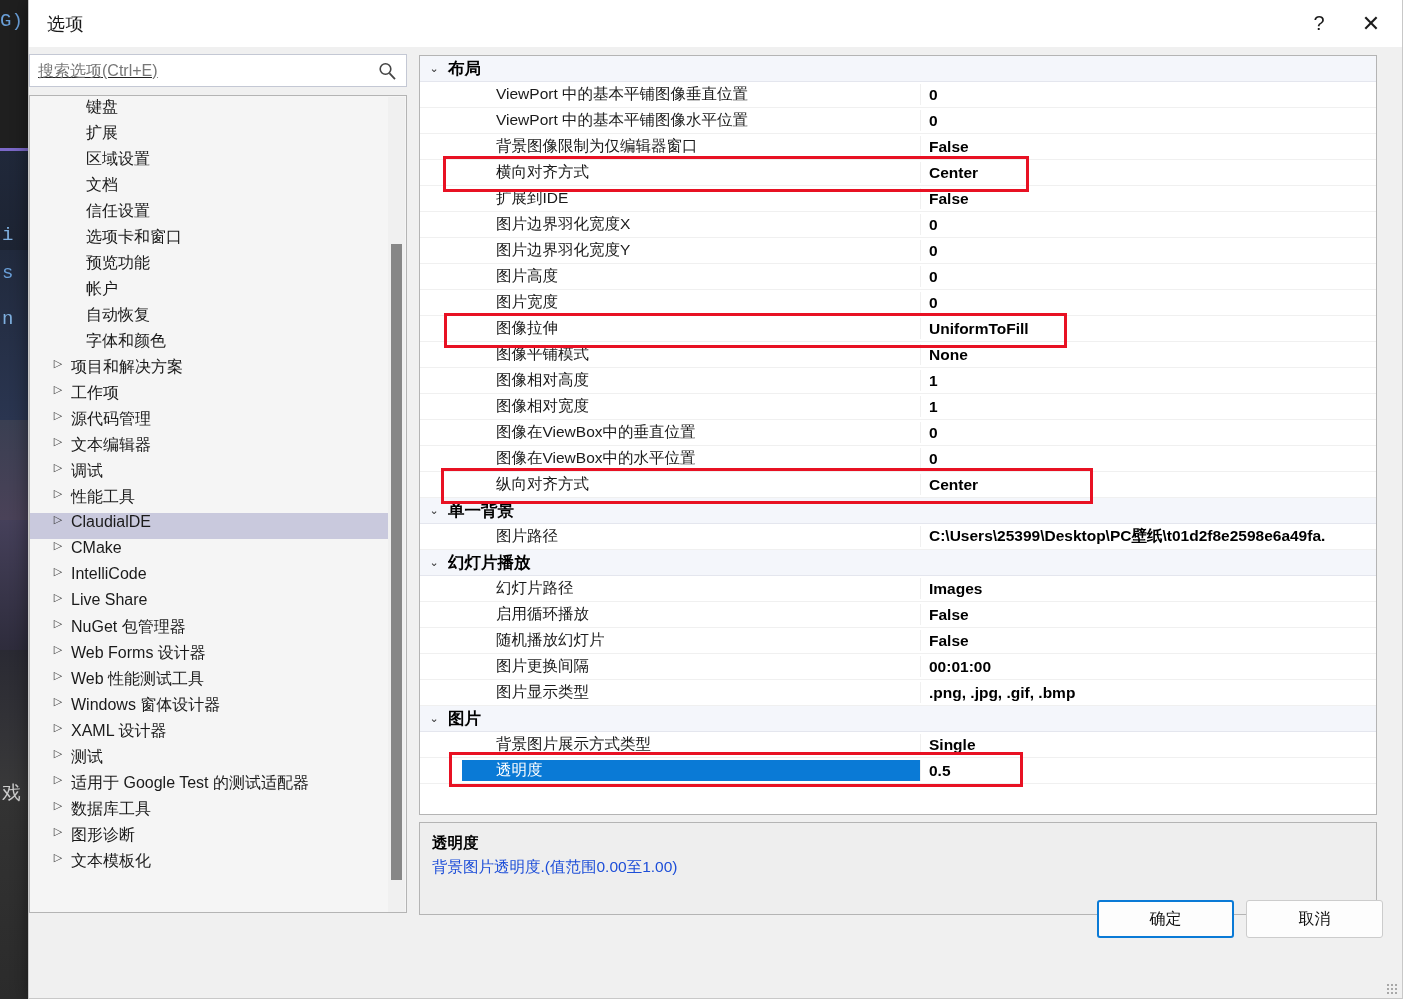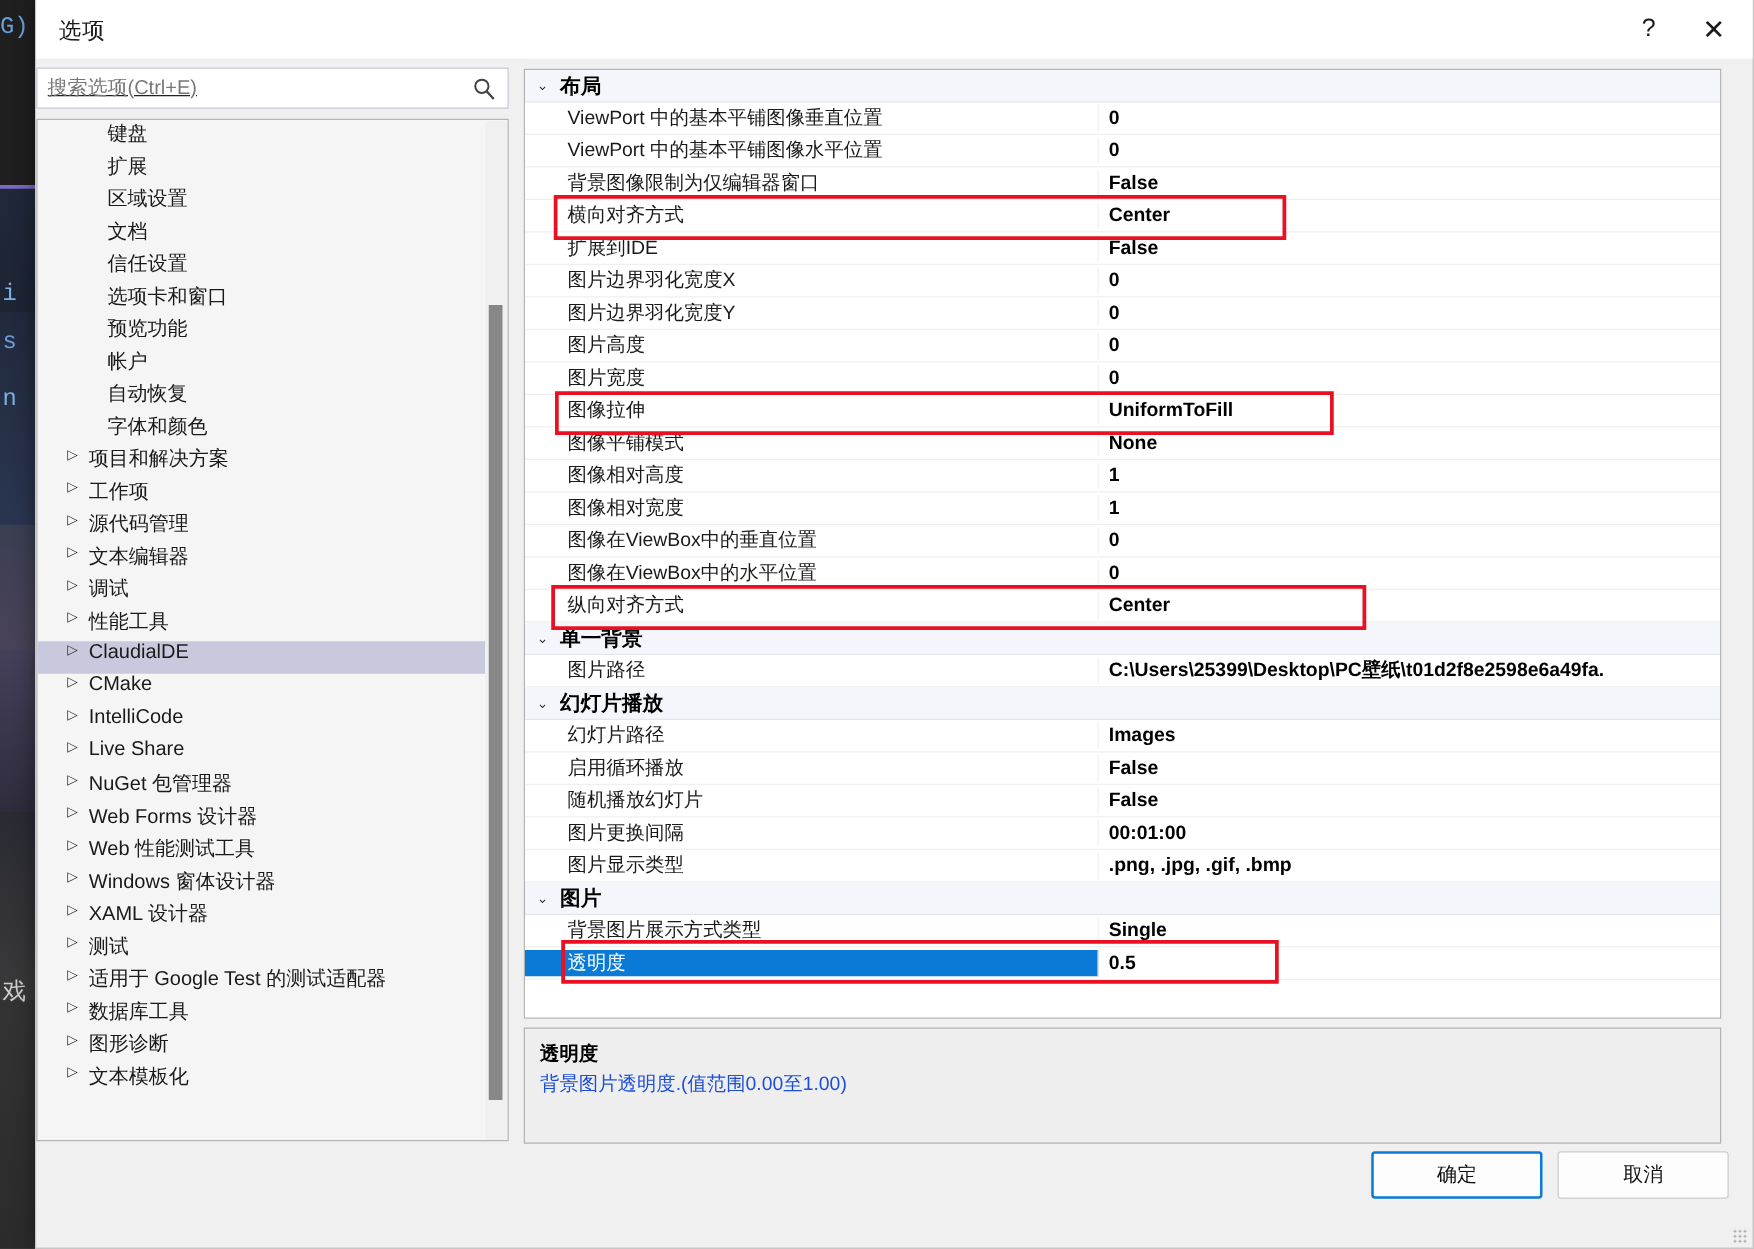--- a/index.html
+++ b/index.html
@@ -167,20 +167,21 @@
   }
   .sec-title {
     font-weight: bold; font-size: 16.5px; color: #000;
   }
   .p-name {
     flex: 0 0 459px;
     padding-left: 34px;
     color: #1a1a1a;
     border-right: 1px solid #f0f0f0;
     overflow: hidden;
+    margin-left: 42px;
   }
   .p-val {
     flex: 1 1 auto;
     padding-left: 8px;
     font-weight: bold;
     color: #000;
     overflow: hidden;
   }
   .grid-row.selected .p-name {
     background: #0a7ad6;
@@ -205,21 +206,21 @@
     padding: 10px 12px;
   }
   #desc-title {
     font-size: 15.5px; font-weight: bold; color: #000;
     margin-bottom: 3px;
   }
   #desc-text { font-size: 15.5px; color: #1d4ed8; }
 
   
   .dlg-btn {
-    position: absolute; top: 921px;
+    position: absolute; top: 900px;
     height: 38px;
     background: #fdfdfd;
     border: 1px solid #cccccc;
     border-radius: 3px;
     font-family: "Liberation Sans", sans-serif;
     font-size: 16px; color: #111;
     cursor: default;
     display: flex; align-items: center; justify-content: center;
   }
   #ok-btn { left: 1068px; width: 137px; border: 2px solid #0a7ad6; }

